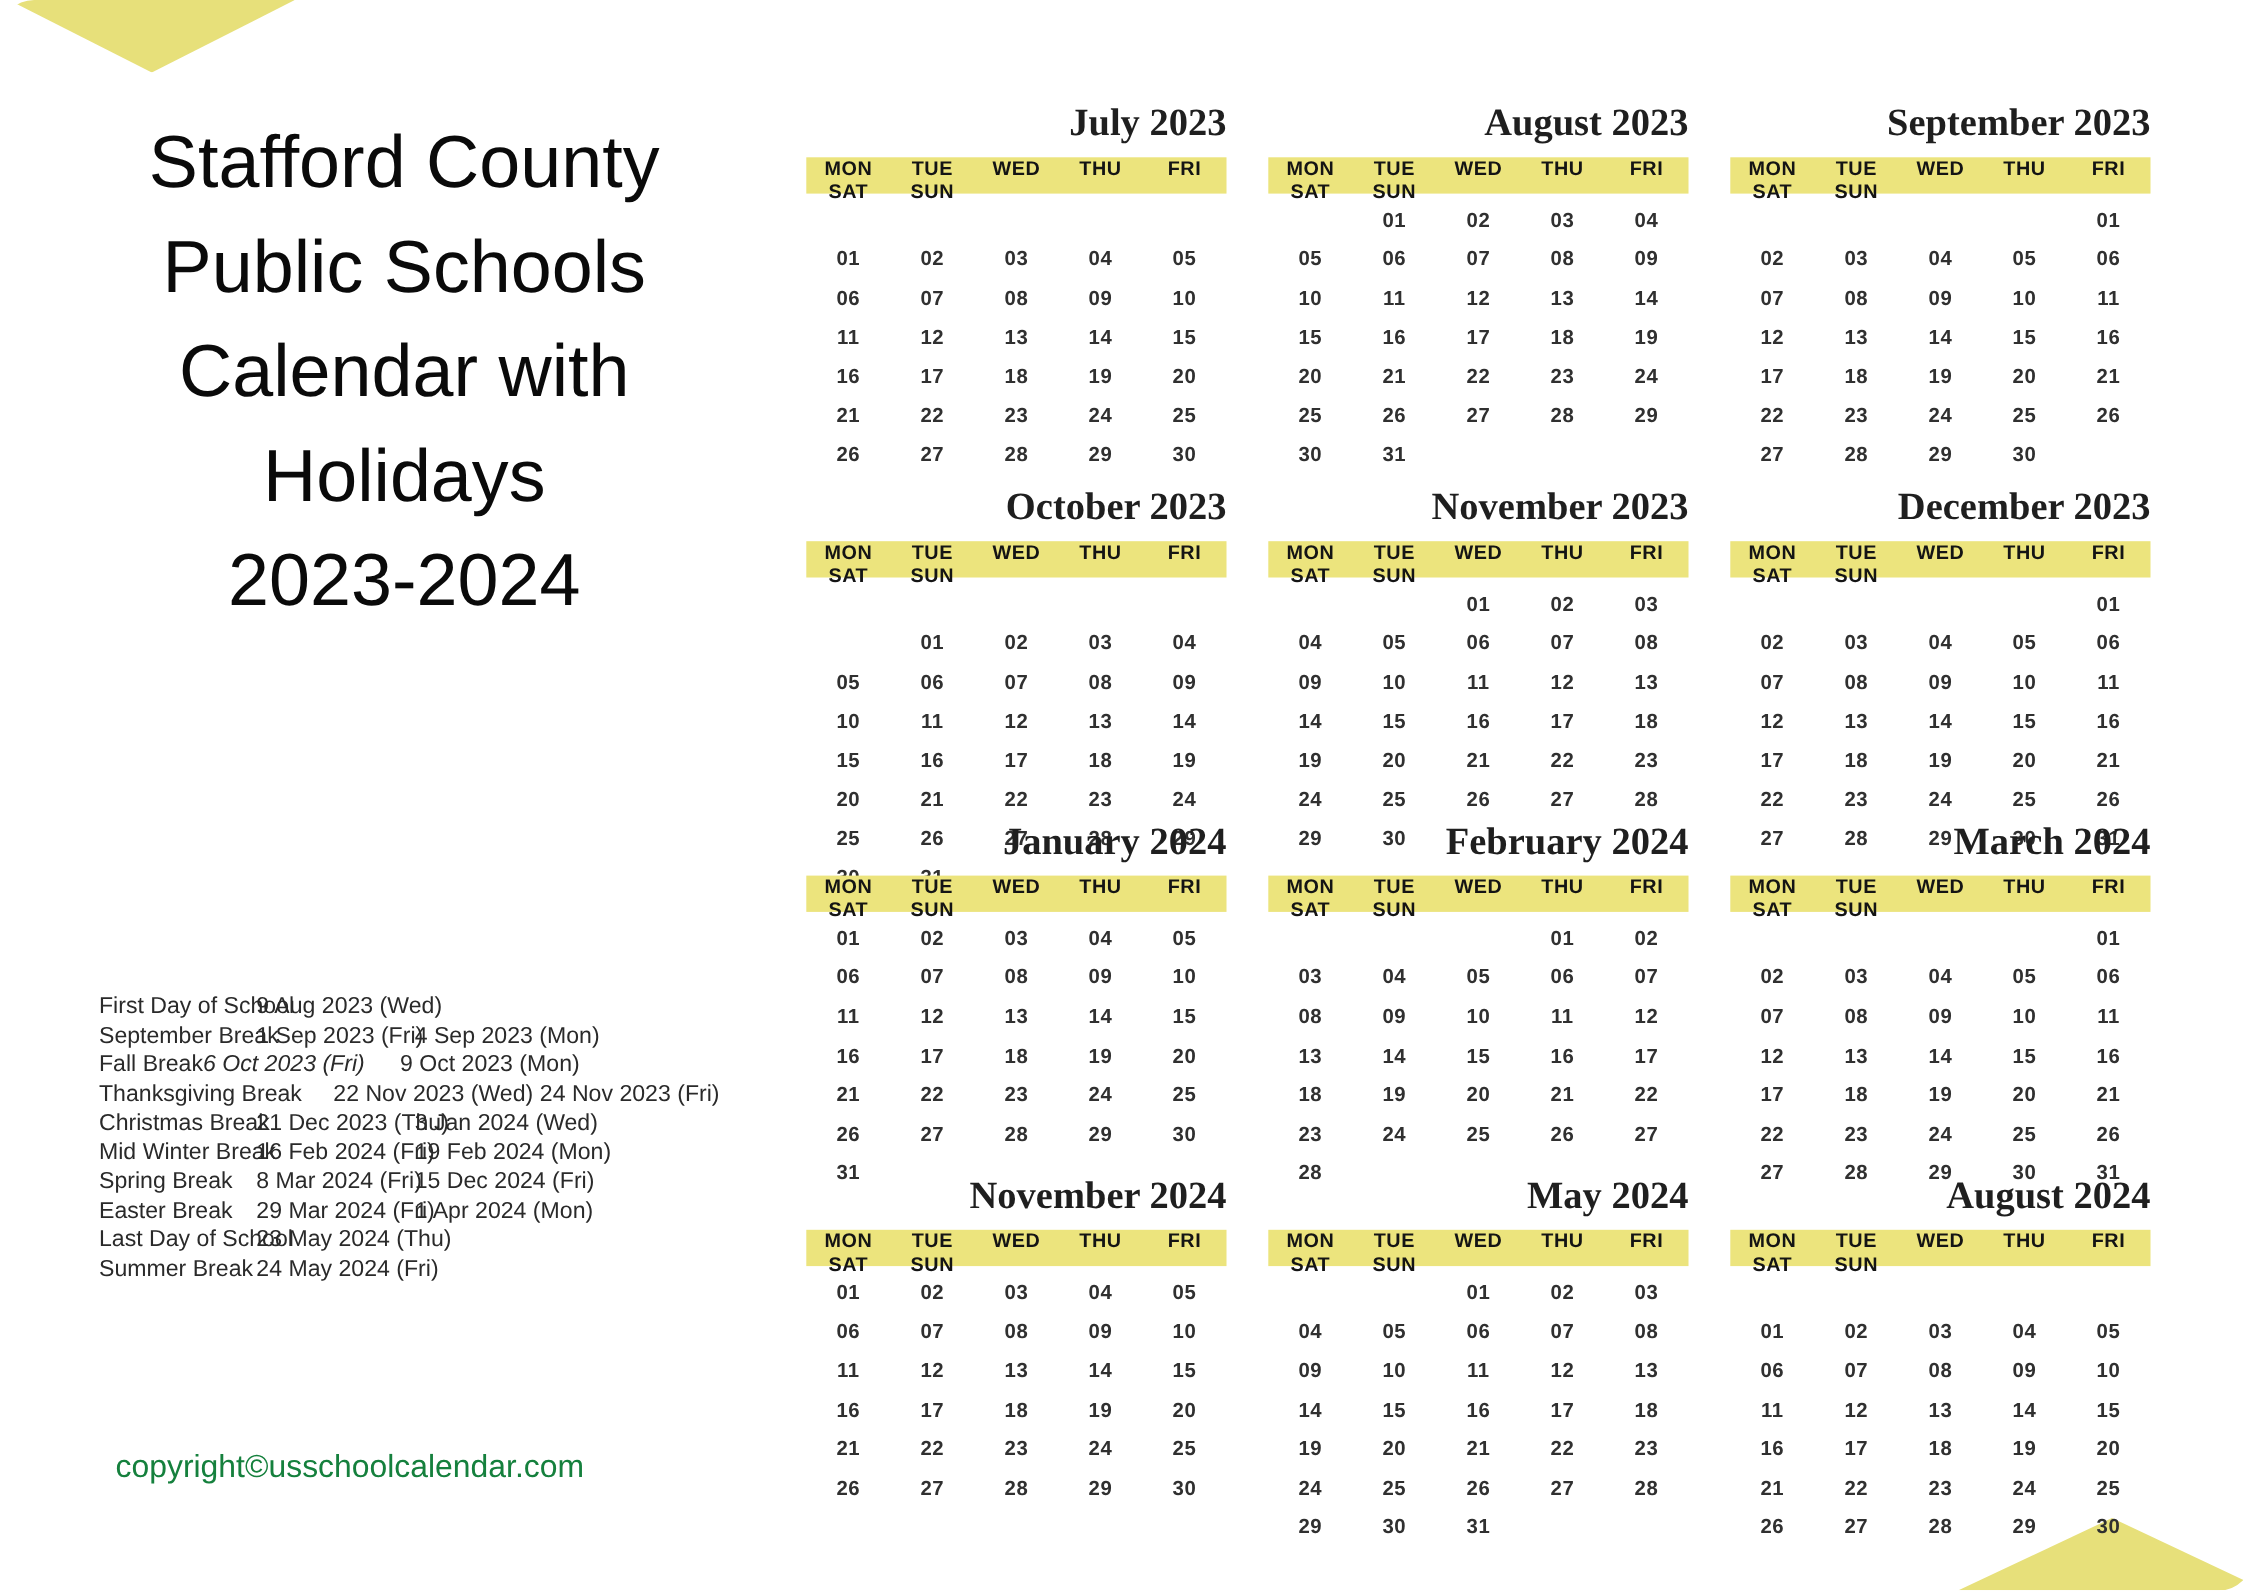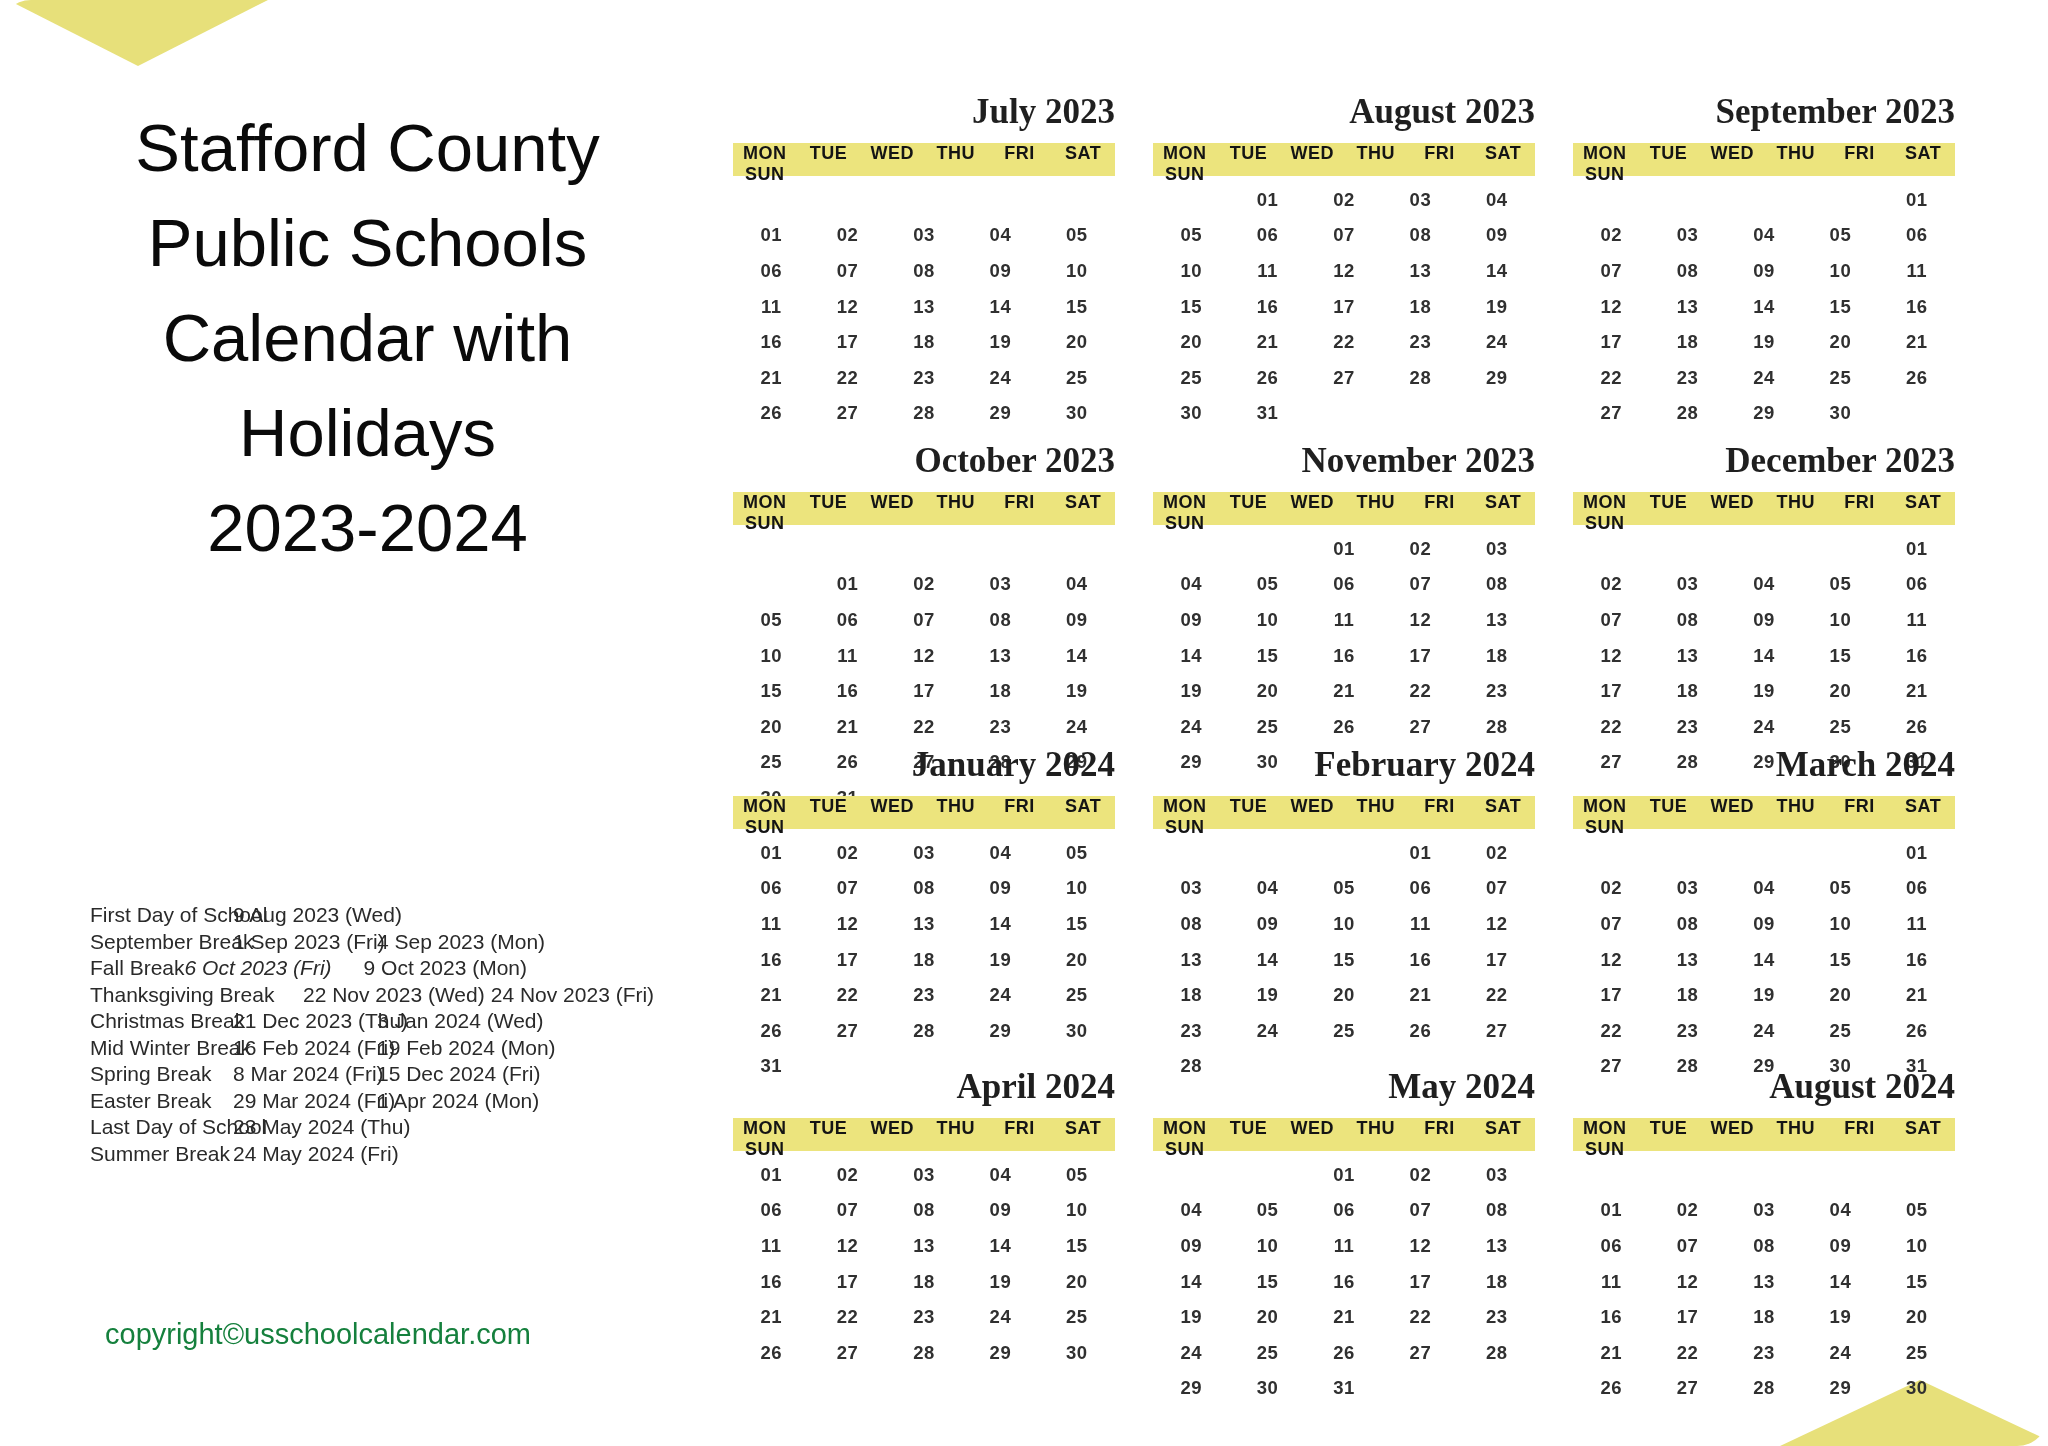--- a/index.html
+++ b/index.html
@@ -71,21 +71,21 @@
     font-family:"Liberation Serif", serif;
     font-weight:700;
     font-size:35px;line-height:34px;
     height:48px;
     text-align:right;
     color:#1f1f1f;
   }
   .weekday-band{
     height:33px;
     background:var(--yellow);
-    display:grid;grid-template-columns:repeat(6,1fr);
+    display:grid;grid-template-columns:repeat(5,1fr);
     align-items:center;
   }
   .weekday-band .wd{
     text-align:center;
     font-weight:700;font-size:18px;letter-spacing:.5px;
     color:#141414;
   }
   .dates{
     display:grid;grid-template-columns:repeat(5,1fr);
     grid-auto-rows:35.6px;
@@ -571,21 +571,21 @@
           <span class="day">25</span>
           <span class="day">26</span>
           <span class="day">27</span>
           <span class="day">28</span>
           <span class="day">29</span>
           <span class="day">30</span>
           <span class="day">31</span>
         </div>
       </section>
       <section class="month">
-        <h2 class="month-title">April 2024</h2>
+        <h2 class="month-title">November 2024</h2>
         <div class="weekday-band">
           <span class="wd">MON</span>
           <span class="wd">TUE</span>
           <span class="wd">WED</span>
           <span class="wd">THU</span>
           <span class="wd">FRI</span>
           <span class="wd">SAT</span>
           <span class="wd">SUN</span>
         </div>
         <div class="dates">

